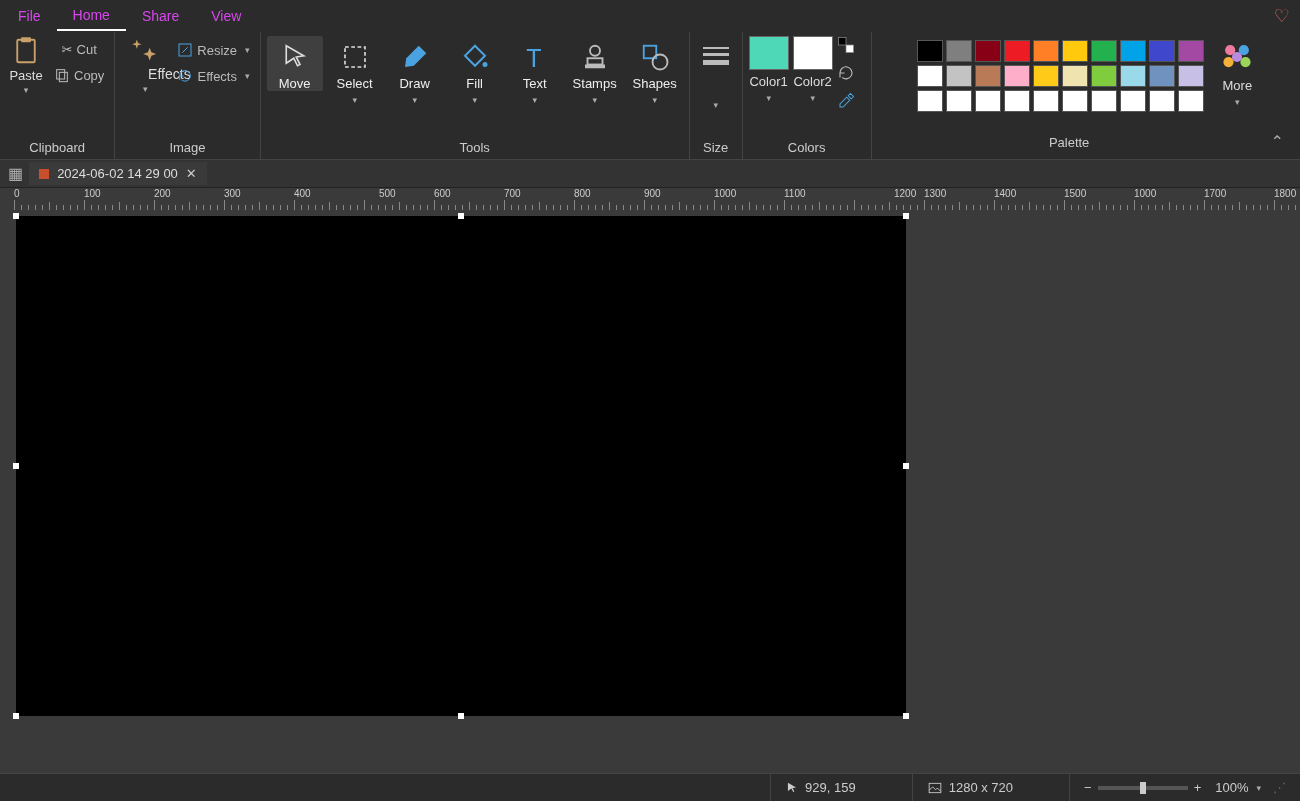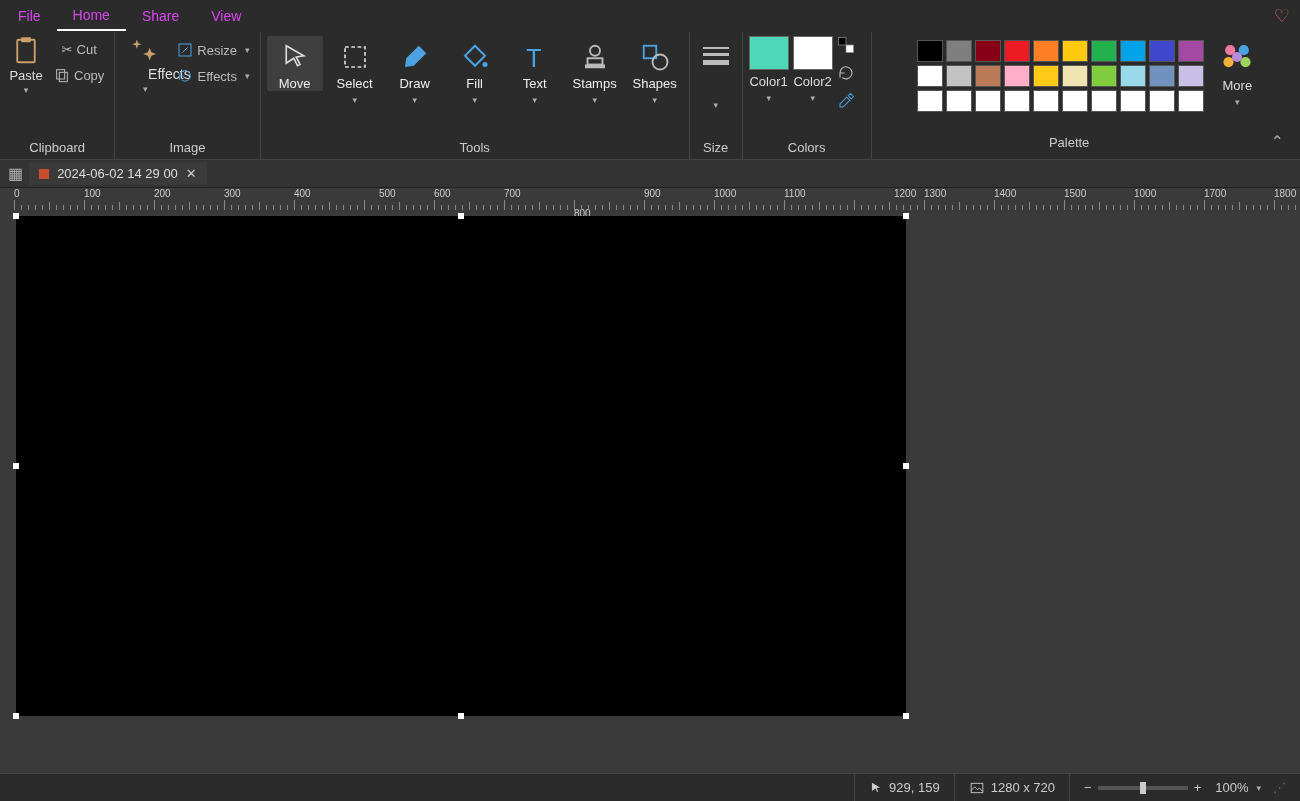--- a/index.html
+++ b/index.html
@@ -34,21 +34,21 @@
 .ruler-h { position: absolute; top: 0; left: 14px; right: 0; height: 22px; background: #3a3a3a; }
 .ruler-h .tick { position: absolute; top: 0; font-size: 10px; color: #ccc; }
 .ruler-h .tline { position: absolute; bottom: 0; width: 1px; height: 6px; background: #888; }
 .ruler-v { position: absolute; top: 22px; left: 0; width: 14px; bottom: 0; background: #3a3a3a; }
 .canvas-wrap { position: absolute; top: 28px; left: 16px; }
 .canvas { width: 890px; height: 500px; background: #000; position: relative; }
 .handle { position: absolute; width: 6px; height: 6px; background: #fff; }
 .h-tl { top: -3px; left: -3px; } .h-tm { top: -3px; left: 50%; margin-left: -3px; } .h-tr { top: -3px; right: -3px; }
 .h-ml { top: 50%; left: -3px; margin-top: -3px; } .h-mr { top: 50%; right: -3px; margin-top: -3px; }
 .h-bl { bottom: -3px; left: -3px; } .h-bm { bottom: -3px; left: 50%; margin-left: -3px; } .h-br { bottom: -3px; right: -3px; }
-.statusbar { height: 28px; background: #2b2b2b; border-top: 1px solid #444; display: flex; align-items: center; font-size: 13px; color: #ccc; }
+.statusbar { height: 28px; background: #2b2b2b; border-top: 1px solid #444; display: flex; align-items: center; font-size: 13px; color: #ccc; gap: 42px; }
 .status-sec { display: flex; align-items: center; gap: 6px; padding: 0 14px; border-left: 1px solid #444; height: 100%; }
 .zoom-track { width: 90px; height: 4px; background: #555; position: relative; }
 .zoom-thumb { position: absolute; top: -4px; left: 42px; width: 6px; height: 12px; background: #ccc; }
 .collapse-caret { align-self: flex-end; padding: 6px 10px; color: #aaa; cursor: pointer; }
 svg { display: block; }
 </style>
 </head>
 <body>
 
 <div class="menubar">
@@ -398,21 +398,21 @@
       <div class="tline" style="left: 490px; height: 10px;"></div>
       <div class="tline" style="left: 497px; height: 5px;"></div>
       <div class="tline" style="left: 504px; height: 5px;"></div>
       <div class="tline" style="left: 511px; height: 5px;"></div>
       <div class="tline" style="left: 518px; height: 5px;"></div>
       <div class="tline" style="left: 525px; height: 8px;"></div>
       <div class="tline" style="left: 532px; height: 5px;"></div>
       <div class="tline" style="left: 539px; height: 5px;"></div>
       <div class="tline" style="left: 546px; height: 5px;"></div>
       <div class="tline" style="left: 553px; height: 5px;"></div>
-      <div class="tick" style="left: 560px; margin-top: 20px;">800</div>
+      <div class="tick" style="left: 560px;">800</div>
       <div class="tline" style="left: 560px; height: 10px;"></div>
       <div class="tline" style="left: 567px; height: 5px;"></div>
       <div class="tline" style="left: 574px; height: 5px;"></div>
       <div class="tline" style="left: 581px; height: 5px;"></div>
       <div class="tline" style="left: 588px; height: 5px;"></div>
       <div class="tline" style="left: 595px; height: 8px;"></div>
       <div class="tline" style="left: 602px; height: 5px;"></div>
       <div class="tline" style="left: 609px; height: 5px;"></div>
       <div class="tline" style="left: 616px; height: 5px;"></div>
       <div class="tline" style="left: 623px; height: 5px;"></div>

